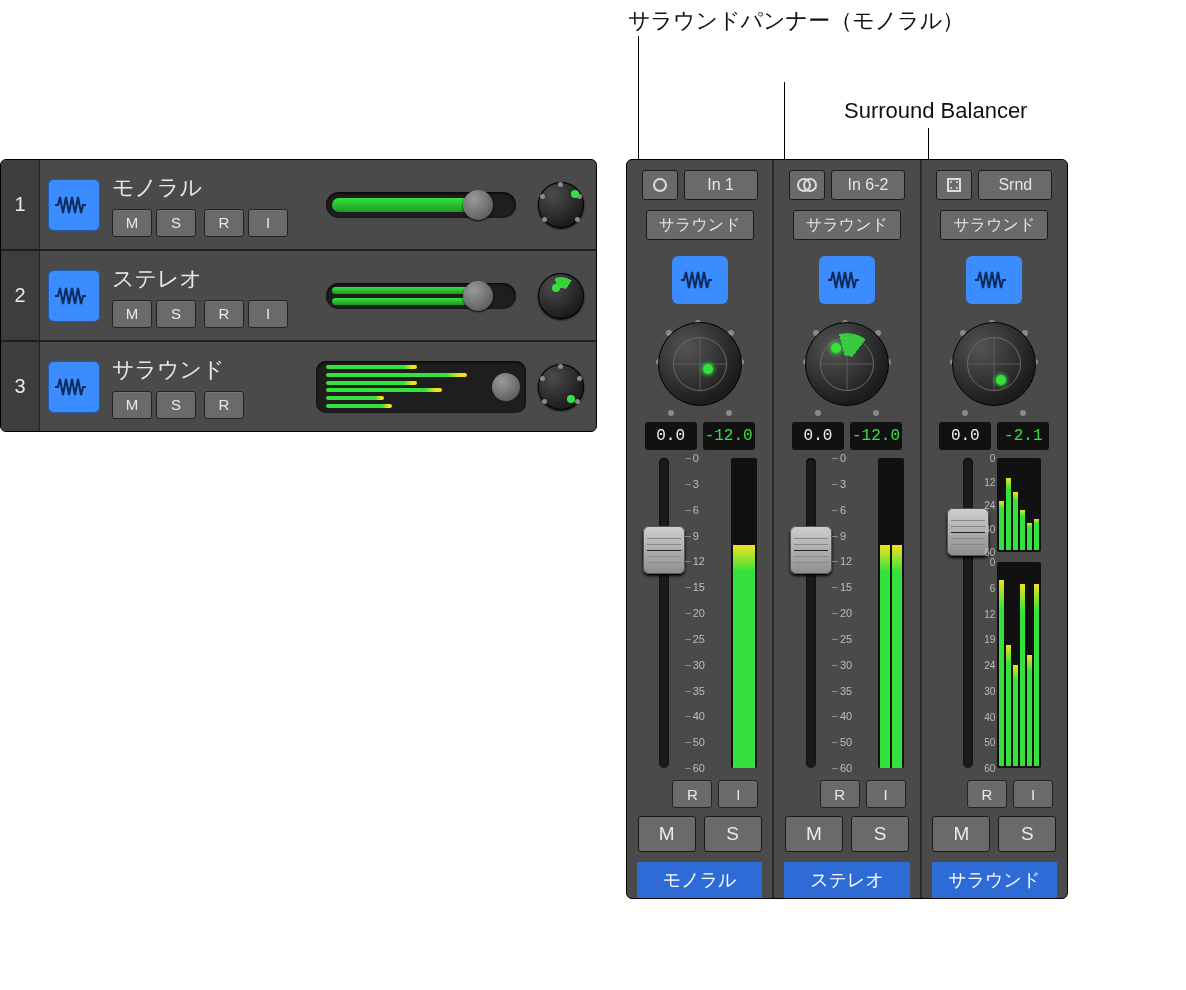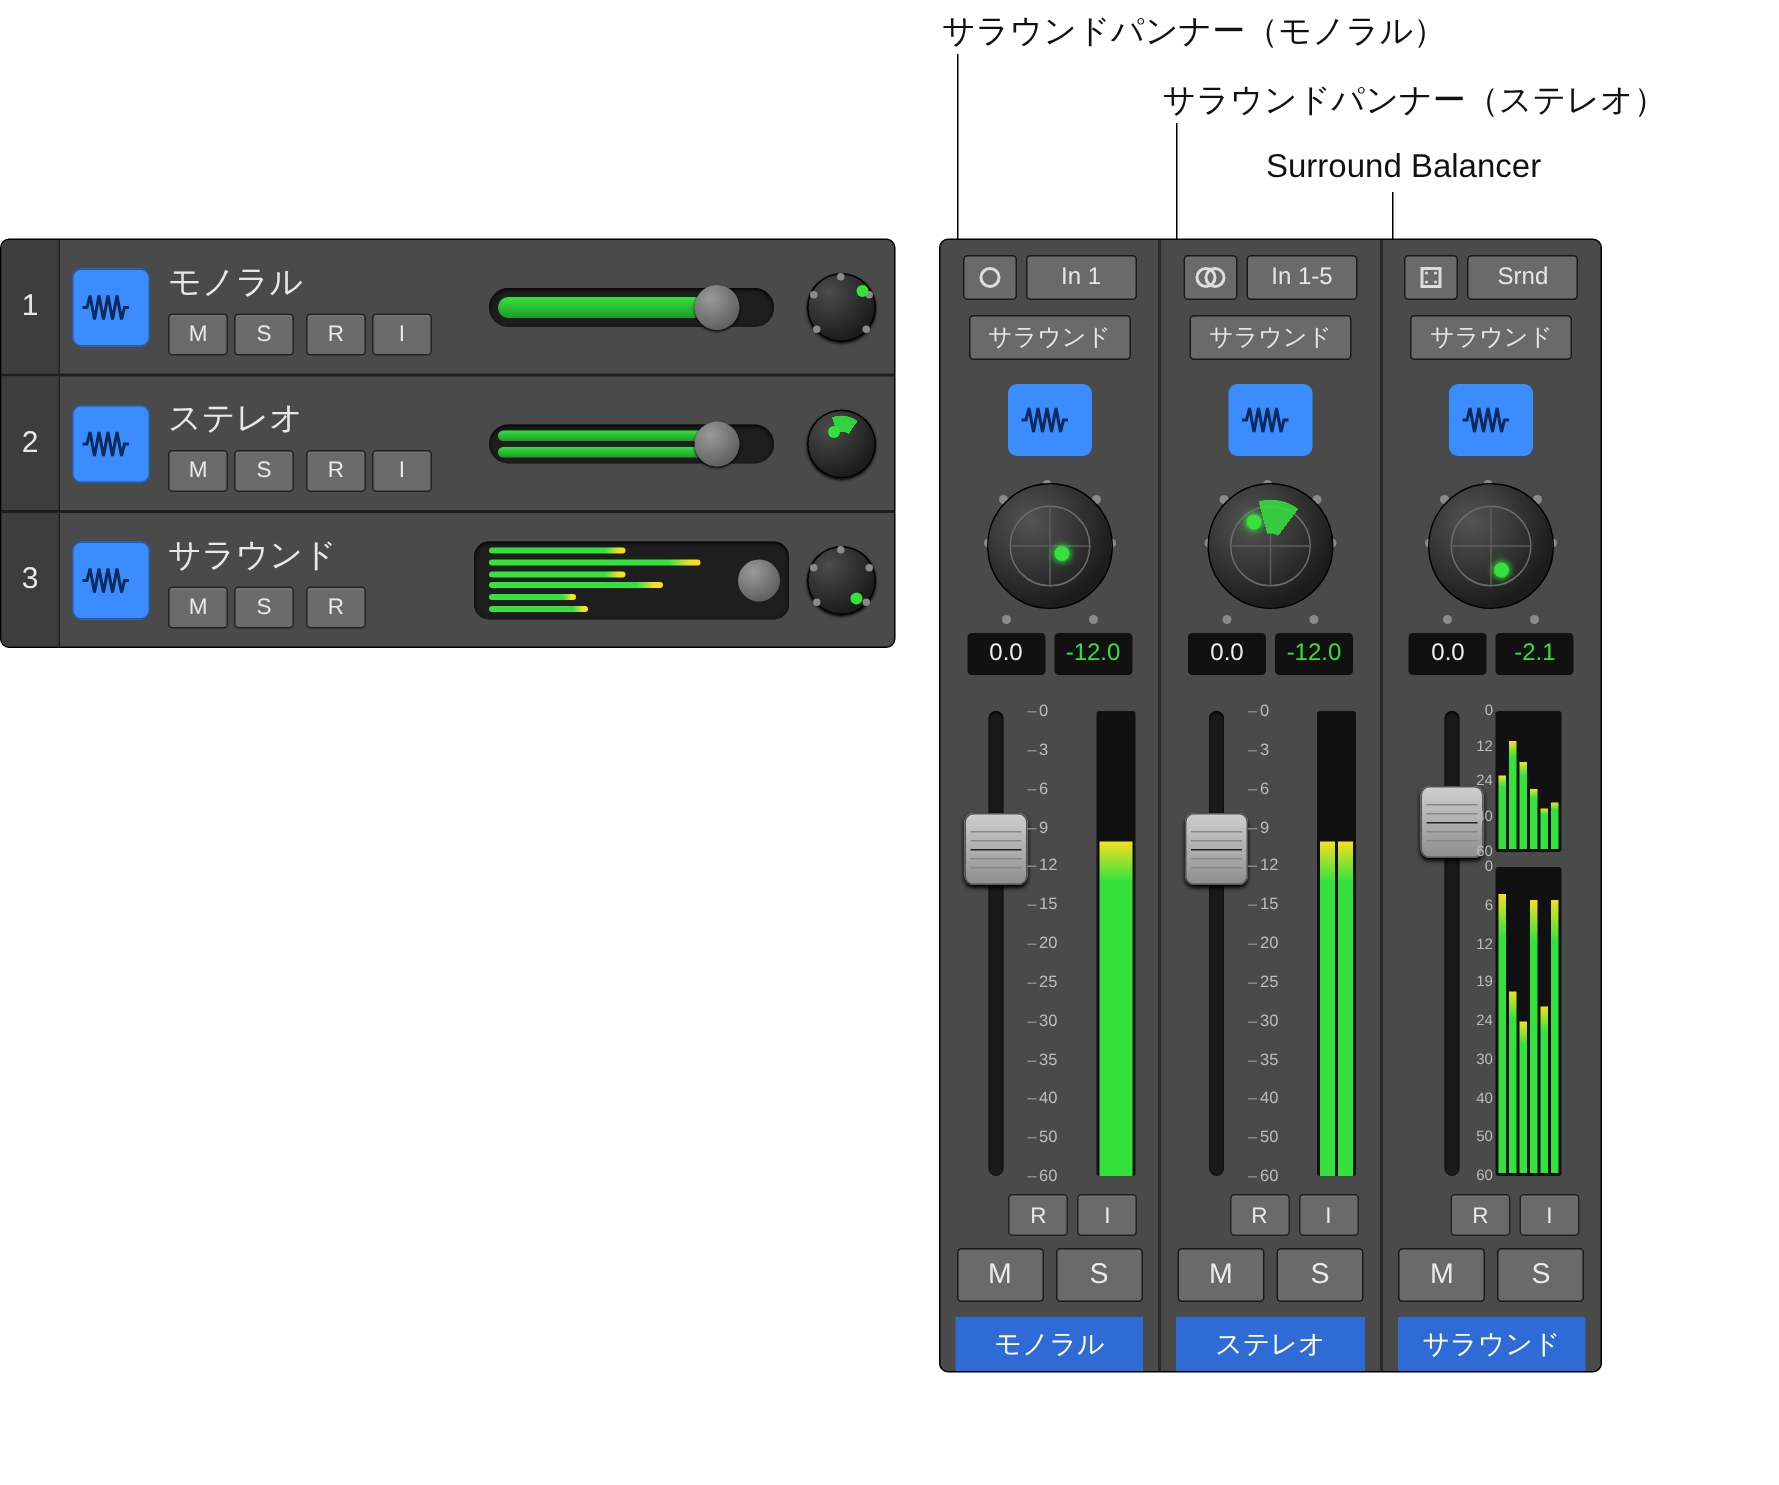--- a/index.html
+++ b/index.html
@@ -67,21 +67,21 @@
   .aw2 svg{width:42px;height:24px;}
 
   .panner{width:82px;height:82px;border-radius:50%;background:radial-gradient(circle at 34% 30%,#545454,#1c1c1c 72%);position:relative;border:1px solid #000;margin-bottom:16px;}
   .panner .ring{position:absolute;inset:14px;border:1px solid #6c6c6c;border-radius:50%;}
   .panner .cross::before,.panner .cross::after{content:"";position:absolute;background:#5d5d5d;}
   .panner .cross::before{left:50%;top:14px;bottom:14px;width:1px;transform:translateX(-.5px);}
   .panner .cross::after{top:50%;left:14px;right:14px;height:1px;transform:translateY(-.5px);}
   .panner .pdot{position:absolute;width:10px;height:10px;border-radius:50%;background:var(--green);box-shadow:0 0 4px 1px rgba(53,226,61,.9);}
   .panner .pwedge{position:absolute;inset:10px;border-radius:50%;background:conic-gradient(from -15deg, rgba(53,226,61,.85) 0deg 52deg, transparent 52deg);mask:radial-gradient(circle,transparent 18%,#000 20%);-webkit-mask:radial-gradient(circle,transparent 18%,#000 20%);}
 
-  .readout{display:flex;gap:6px;margin-bottom:24px;}
+  .readout{display:flex;gap:6px;margin-bottom:8px;font-family:Liberation Mono, monospace;}
   .ro{width:52px;height:28px;background:var(--blackbox);border-radius:3px;display:flex;align-items:center;justify-content:center;font-size:16px;}
   .ro.white{color:#f0f0f0;}
   .ro.green{color:#35e23d;}
 
   .fader-area{display:flex;gap:8px;height:310px;margin-bottom:12px;}
   .fader{position:relative;width:42px;height:100%;}
   .rail{position:absolute;left:50%;top:0;bottom:0;width:10px;transform:translateX(-50%);background:#1a1a1a;border-radius:5px;box-shadow:inset 0 1px 2px #000;}
   .cap2{position:absolute;left:50%;transform:translateX(-50%);width:42px;height:48px;border-radius:6px;background:linear-gradient(#cfcfcf,#8e8e8e);box-shadow:0 2px 3px #000, inset 0 0 0 1px #555;}
   .cap2::before{content:"";position:absolute;left:4px;right:4px;top:50%;height:1px;background:#222;box-shadow:0 -6px 0 #888,0 6px 0 #888,0 -12px 0 #888,0 12px 0 #888;}
   .scale{position:relative;width:30px;height:100%;}
@@ -102,21 +102,20 @@
   .ms-row{display:flex;gap:8px;margin-bottom:0;}
   .bigbtn{width:56px;height:34px;background:#6a6a6a;border:1px solid #1a1a1a;border-radius:3px;color:#eaeaea;font-size:19px;display:inline-flex;align-items:center;justify-content:center;}
   .namebar{height:36px;width:100%;background:var(--label-blue);color:#fff;display:flex;align-items:center;justify-content:center;font-size:18px;margin-top:10px;}
 </style>
 </head>
 <body>
 
 <div class="stage">
 
   <div class="callout" style="left:628px;top:6px;">サラウンドパンナー（モノラル）</div>
-  <div class="callout" style="left:775px;top:52px;">サラウンドパンナー（ステレオ）</div>
   <div class="callout" style="left:844px;top:98px;">Surround Balancer</div>
 
   <div class="leader" style="left:638px;top:36px;height:364px;">
     <div class="h" style="top:364px;width:26px;"></div>
   </div>
   <div class="leader" style="left:784px;top:82px;height:318px;">
     <div class="h" style="top:318px;width:26px;"></div>
   </div>
   <div class="leader" style="left:928px;top:128px;height:272px;">
     <div class="h" style="top:272px;width:26px;"></div>
@@ -324,21 +323,21 @@
         <div class="namebar">モノラル</div>
       </div>
       <div class="strip">
         <div class="io-row">
           <span class="io-btn io-ico">
             <svg width="22" height="18" viewBox="0 0 22 18">
               <circle cx="8" cy="9" r="6" fill="none" stroke="#ddd" stroke-width="2"></circle>
               <circle cx="14" cy="9" r="6" fill="none" stroke="#ddd" stroke-width="2"></circle>
             </svg>
           </span>
-          <span class="io-btn io-lbl">In 1-5</span>
+          <span class="io-btn io-lbl">In 6-2</span>
         </div>
         <span class="pill">サラウンド</span>
         <div class="aw2">
           <svg viewBox="0 0 40 24">
             <path d="M1 12h3l2-8 3 16 3-16 3 16 3-16 3 16 3-16 3 16 2-8h3" fill="none" stroke="#0d2a5a" stroke-width="2"></path>
           </svg>
         </div>
         <div style="position:relative;">
           <div class="sur-speakers" style="position:absolute;inset:0;">
             <span style="position:absolute;left:37px;top:-2px;width:6px;height:6px;border-radius:50%;background:#8a8a8a;"></span>

